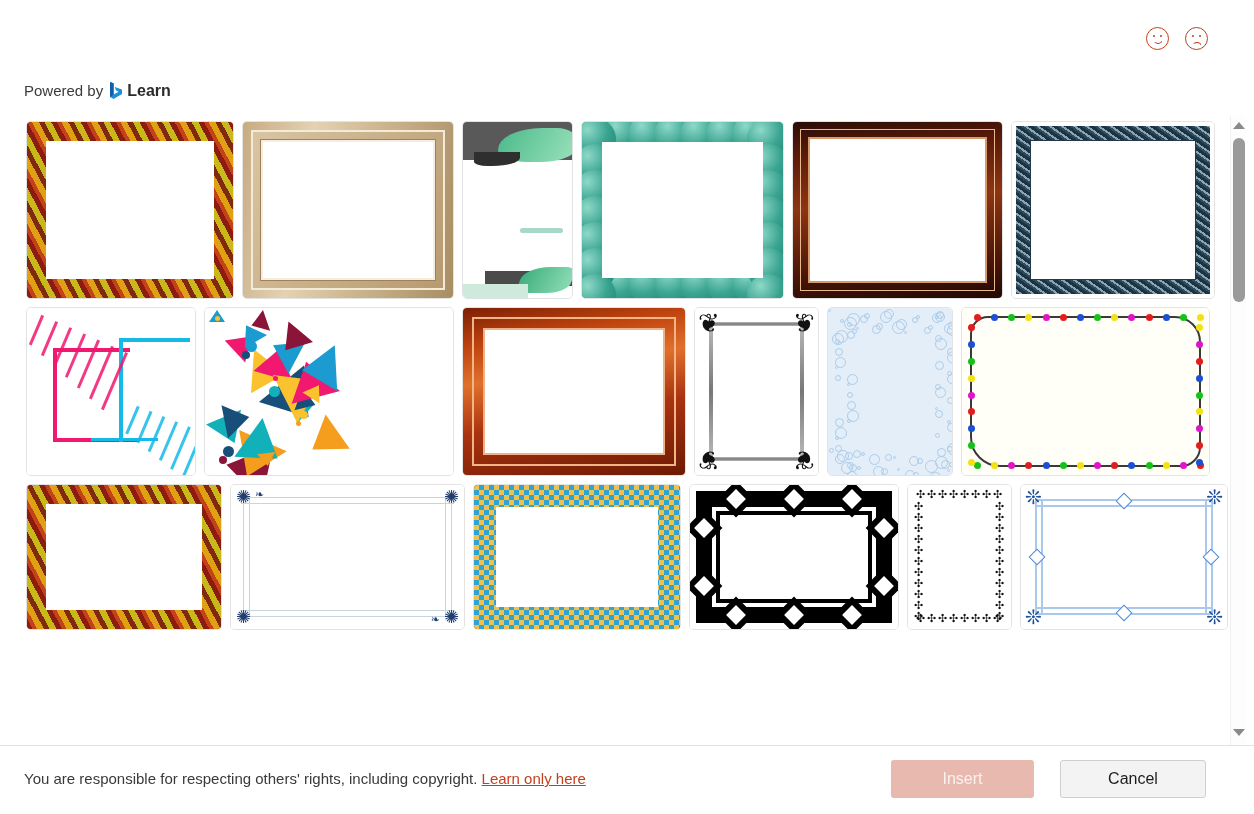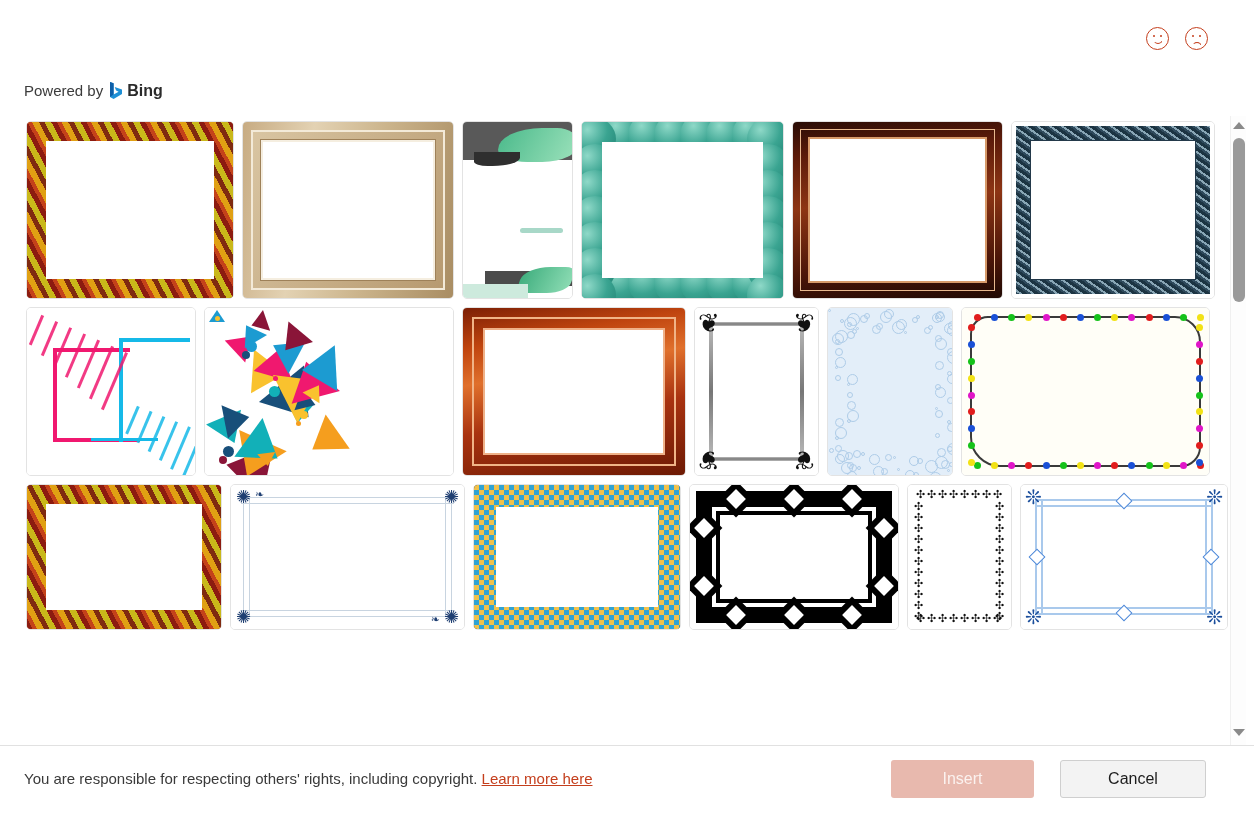--- a/index.html
+++ b/index.html
@@ -464,21 +464,21 @@
 
 
   <div class="powered-row">
     <div class="powered-text">
       <span>Powered by</span>
       <span class="bing-logo">
         <svg width="14" height="19" viewBox="0 0 14 19" aria-hidden="true">
           <path d="M1 1 L4.6 2.3 L4.6 13.6 L9.6 10.8 L7.1 9.6 L5.7 6 L13 8.6 L13 13 L4.6 18 L1 16 Z" fill="#1E90D6"></path>
           <path d="M1 1 L4.6 2.3 L4.6 13.6 L1 16 Z" fill="#0E5FA8"></path>
         </svg>
-        <span class="bing-word">Bing</span>
+        <span class="bing-word">Learn</span>
       </span>
     </div>
   </div>
 
 
   <div class="results-wrap">
     <div class="results" id="results">
         <div class="grid-row">
           <div class="thumb" title="Autumn leaves photo frame" style="width: 208px; height: 178px;">
             <div class="art f-leaves"></div>
@@ -885,19 +885,19 @@
       <div class="sb-thumb"></div>
       <div class="sb-arrow down">
           <div class="tri-down"></div>
         </div>
     </div>
   </div>
 
   <div class="footer">
     <div class="disclaimer">
       <span>You are responsible for respecting others' rights, including copyright.</span>
-      <span class="learn-link">Learn more here</span>
+      <span class="learn-link">Learn only here</span>
     </div>
     <button class="btn btn-insert" disabled="">Insert</button>
     <button class="btn btn-cancel">Cancel</button>
   </div>
 
 </div>
 
 </body></html>

